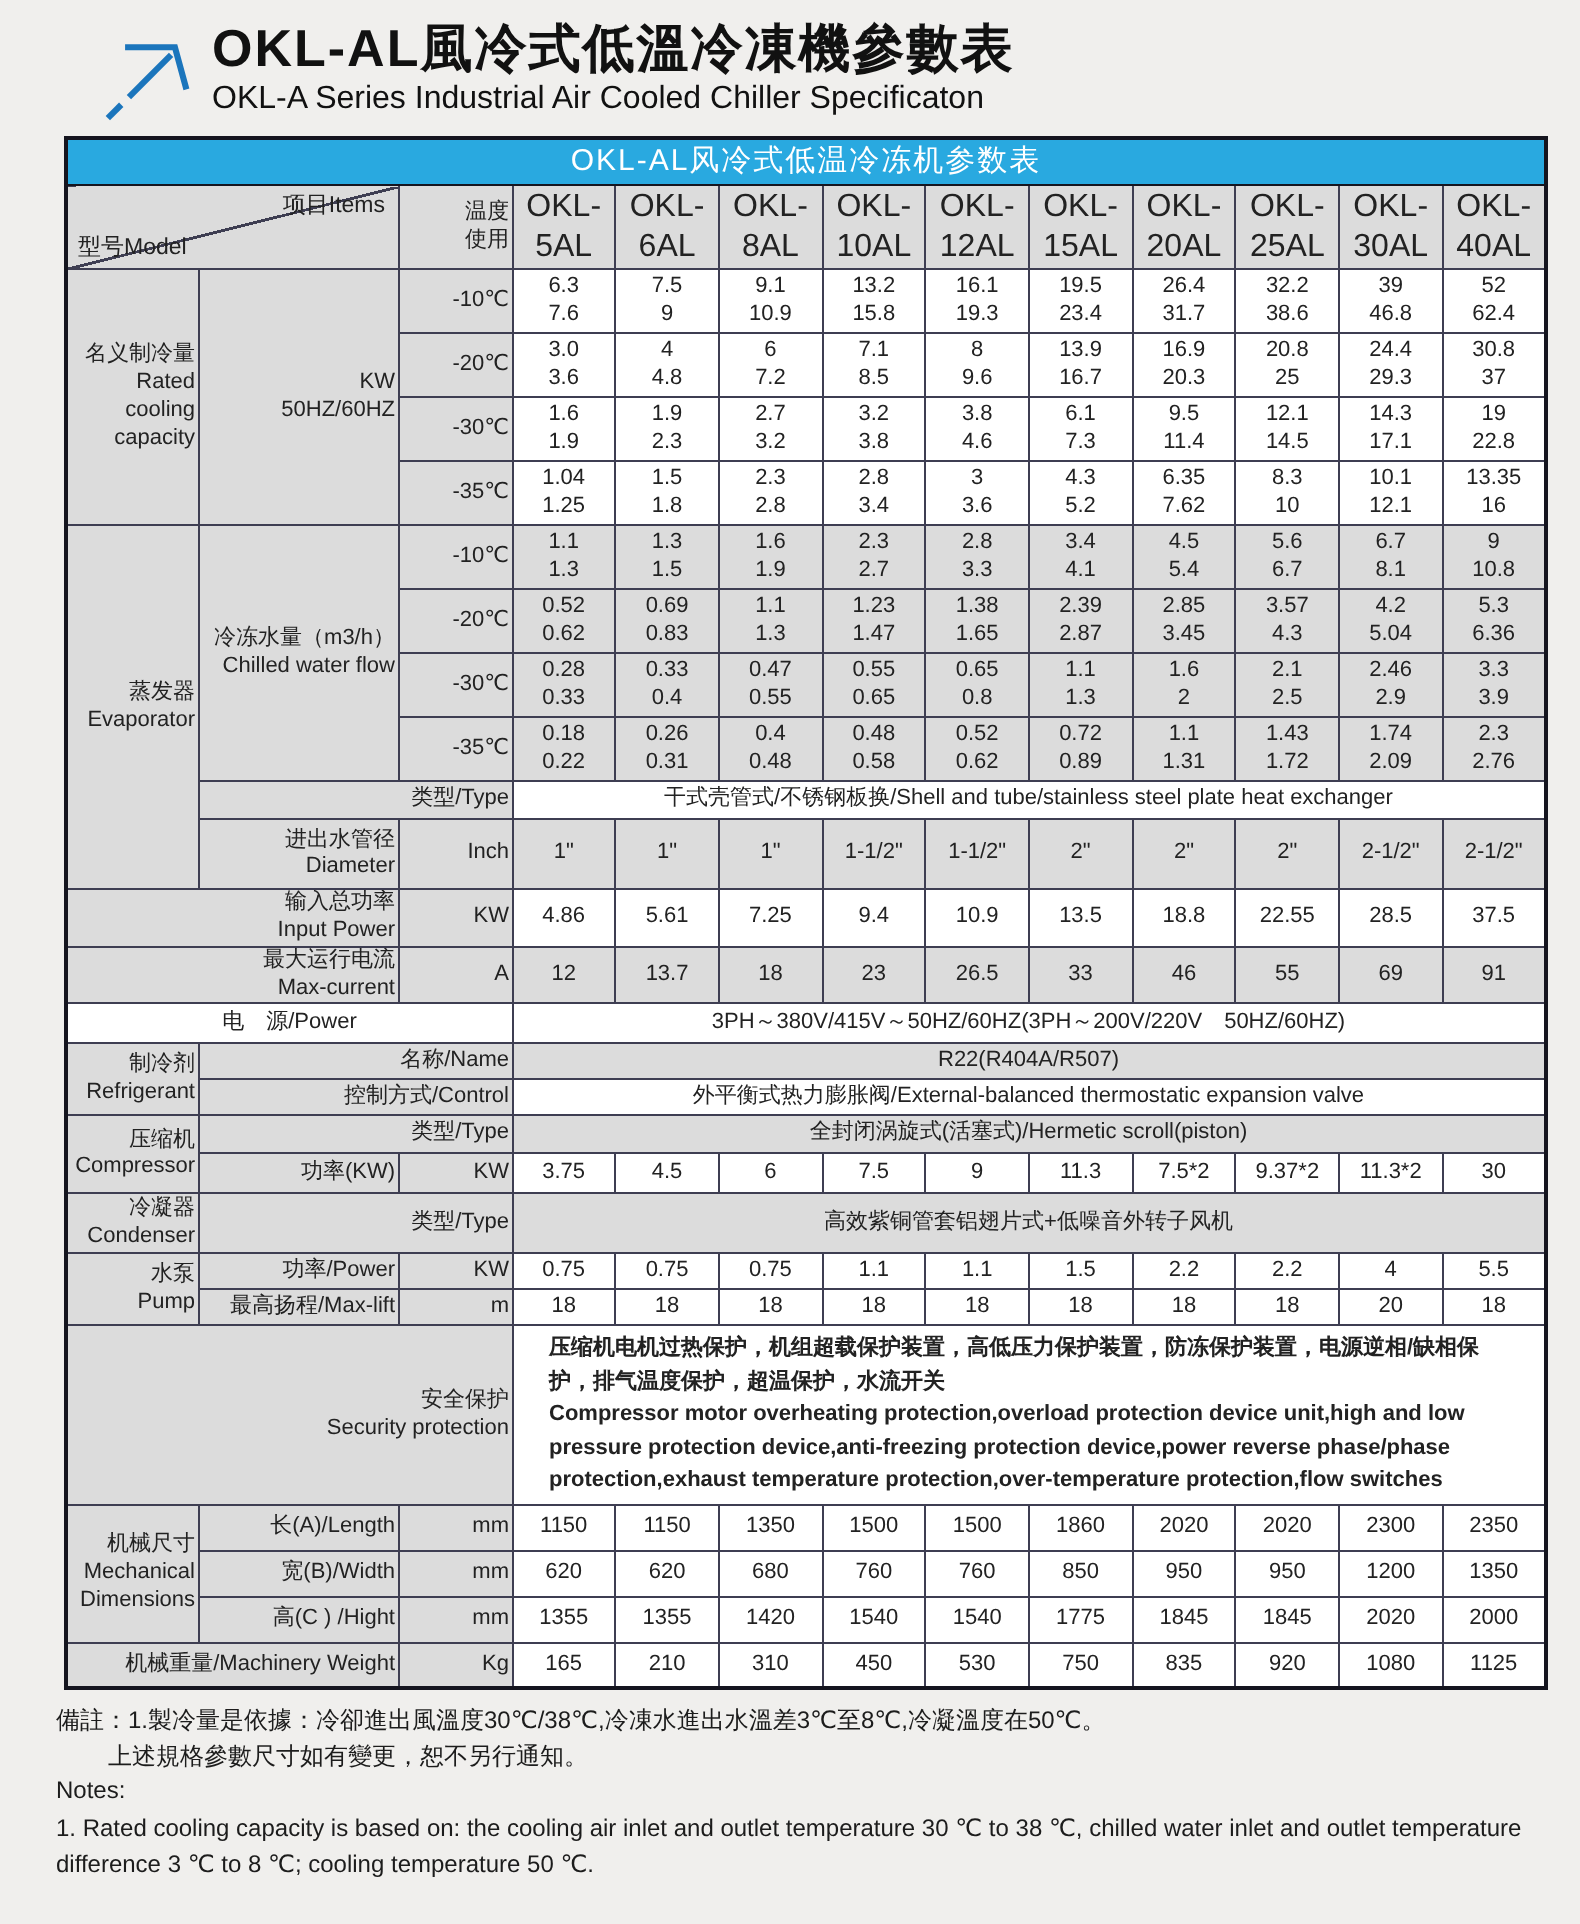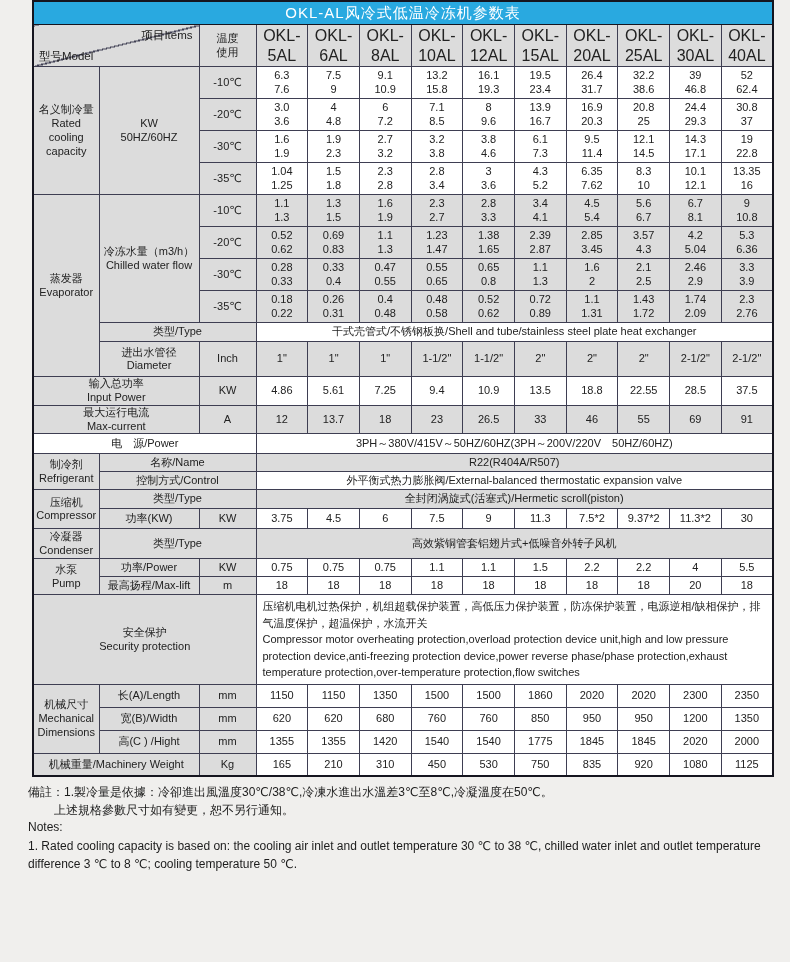--- a/index.html
+++ b/index.html
@@ -33,21 +33,21 @@
     color:#222;
     overflow:hidden;
   }
   td.banner{
     background:#29a9e0;color:#fff;font-size:15px;letter-spacing:1px;
     height:22px;border-bottom:1px solid #15151f;
   }
   .gray{background:#dcdcdc;}
   .white{background:#ffffff;}
   td.hmodel{font-size:16px;}
-  td.lbl{background:#dcdcdc;}
+  td.lbl{background:#dcdcdc;text-align:right;}
   tr.r-head{height:34px;}
   tr.r32{height:32px;}
   tr.r19{height:19px;}
   tr.r35{height:35px;}
   tr.r40{height:24px;}
   tr.r20{height:20px;}
   tr.r18{height:18px;}
   tr.r30{height:30px;}
   tr.r84{height:84px;}
   tr.r23{height:23px;}
@@ -56,35 +56,47 @@
   td.diag{
     position:relative;background-color:#dcdcdc;
     background-image:linear-gradient(to bottom right,
       transparent calc(50% - 0.7px), #3e3e52 calc(50% - 0.7px),
       #3e3e52 calc(50% + 0.7px), transparent calc(50% + 0.7px));
   }
   td.diag .m{position:absolute;left:5px;bottom:3px;font-size:11.5px;}
   td.diag .i{position:absolute;right:6px;top:3px;font-size:11.5px;}
 
   td.security-val{
-    text-align:left;padding:3px 6px;font-size:11px;line-height:1.5;
+    text-align:left;padding:3px 18px;font-size:11px;line-height:1.5;
     white-space:normal;
+    font-weight:bold;
   }
   td.security-val .en{margin-top:0px;}
 
   
   .notes{margin:7px 0 0 28px;font-size:12px;line-height:1.45;color:#1c1c1c;width:740px;}
   .notes .ind{padding-left:26px;}
   .notes .en{margin-top:2px;}
 </style>
 </head>
 <body>
 
 <div class="page">
 
+  <div class="titleblock">
+    <svg class="logo" viewBox="0 0 48 48">
+      <polyline points="11,9 37,9 43,31" fill="none" stroke="#1b75bc" stroke-width="3.2" stroke-linecap="butt" stroke-linejoin="miter"></polyline>
+      <line x1="35" y1="13" x2="13" y2="35" stroke="#1b75bc" stroke-width="3.2"></line>
+      <line x1="9" y1="39" x2="2" y2="46" stroke="#1b75bc" stroke-width="3.2"></line>
+    </svg>
+    <div class="titles">
+      <div class="title-zh">OKL-AL風冷式低溫冷凍機參數表</div>
+      <div class="title-en">OKL-A Series Industrial Air Cooled Chiller Specificaton</div>
+    </div>
+  </div>
 
   <table class="spec">
     <colgroup>
       <col style="width:66px">
         <col style="width:100px">
         <col style="width:57px">
       <col span="10">
     </colgroup>
 
     <tbody>

